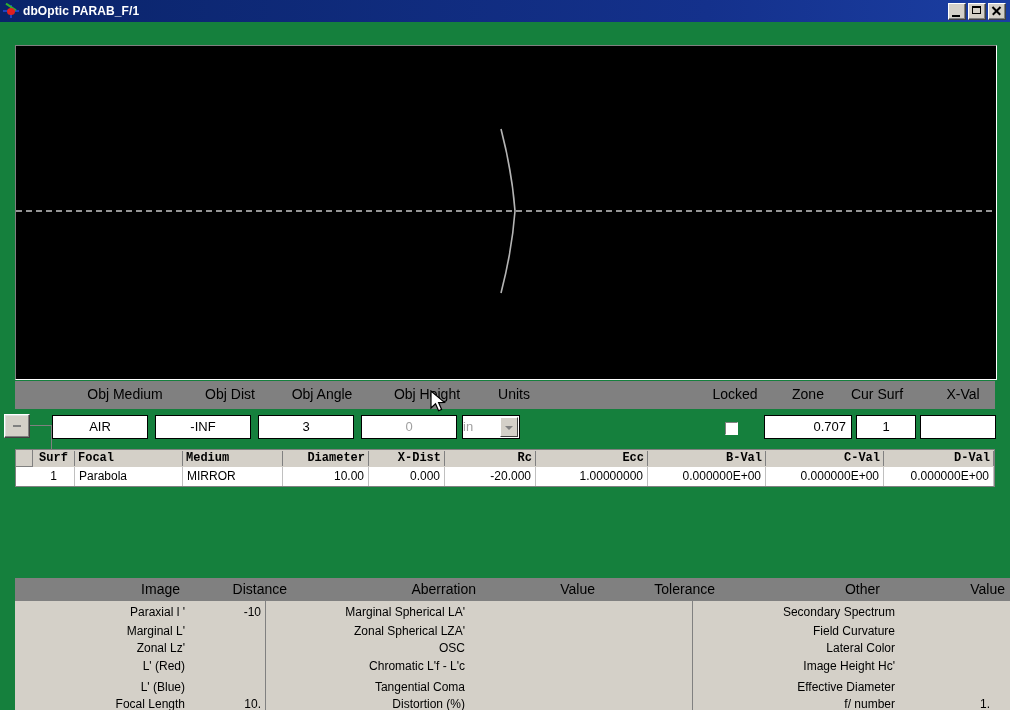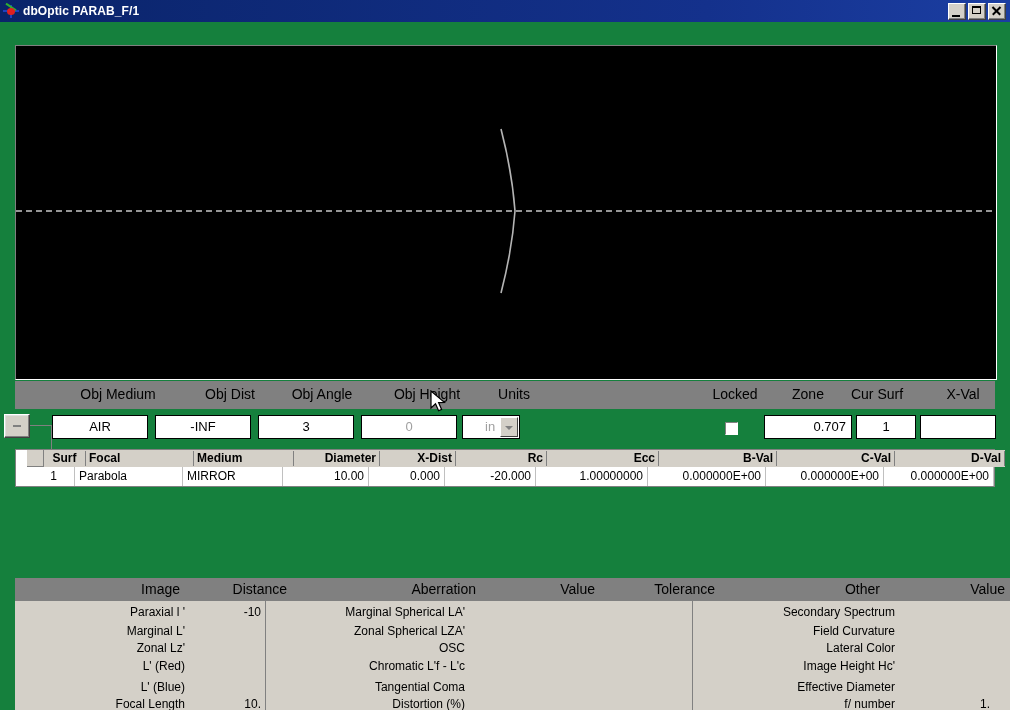--- a/index.html
+++ b/index.html
@@ -173,21 +173,21 @@
     box-sizing: border-box;
   }
   .w-select {
     position: absolute; top: 4px;
     height: 24px;
     background: #ffffff;
     border: 1px solid #000000;
     box-sizing: border-box;
     font-size: 13px; line-height: 22px;
     color: #000000;
-    padding-left: 22px;
+    padding-left: 0;
     overflow: hidden; white-space: nowrap;
   }
   .w-select.gray { color: #a0a0a0; }
   .w-select .arrowbox {
     position: absolute; right: 1px; top: 1px;
     width: 18px; height: 20px;
     background: #d4d0c8;
     border-top: 1px solid #ffffff;
     border-left: 1px solid #ffffff;
     border-right: 1px solid #404040;
@@ -215,23 +215,24 @@
 
   
   .grid {
     position: absolute; left: 15px; top: 449px;
     width: 980px; height: 38px;
     background: #ffffff;
     border: 1px solid #808080;
     box-sizing: border-box;
   }
   .grid-head {
-    position: absolute; left: 11px; top: 0;
+    position: absolute; left: 0; top: 0;
     width: 100%; height: 17px;
     background: #d4d0c8;
+    font-family: Liberation Mono, monospace;
   }
   .grid-head .gh {
     position: absolute; top: 1px;
     height: 15px;
     font-size: 12px; font-weight: bold;
     color: #000000;
     line-height: 15px;
     border-right: 1px solid #808080;
     box-sizing: border-box;
     overflow: hidden; white-space: nowrap;
@@ -349,21 +350,21 @@
 
 
   <div class="canvas-frame">
     <svg width="978" height="331" viewBox="0 0 978 331">
       <line x1="0" y1="165" x2="978" y2="165" stroke="#c8c8c8" stroke-width="1.5" stroke-dasharray="6,4"></line>
       <path d="M 485 83 C 492 110, 497 138, 499 165 C 497 192, 492 220, 485 247" fill="none" stroke="#b4b4b4" stroke-width="1.6"></path>
     </svg>
   </div>
 
   <div class="param-header">
-    <div class="hlabel" style="left:38px;width:130px">Obj Medium</div>
+    <div class="hlabel" style="left:45px;width:130px">Obj Medium</div>
     <div class="hlabel" style="left:160px;width:110px">Obj Dist</div>
     <div class="hlabel" style="left:248px;width:118px">Obj Angle</div>
     <div class="hlabel" style="left:352px;width:120px">Obj Height</div>
     <div class="hlabel" style="left:460px;width:78px">Units</div>
     <div class="hlabel" style="left:680px;width:80px">Locked</div>
     <div class="hlabel" style="left:762px;width:62px">Zone</div>
     <div class="hlabel" style="left:822px;width:80px">Cur Surf</div>
     <div class="hlabel" style="left:912px;width:72px">X-Val</div>
   </div>
 

